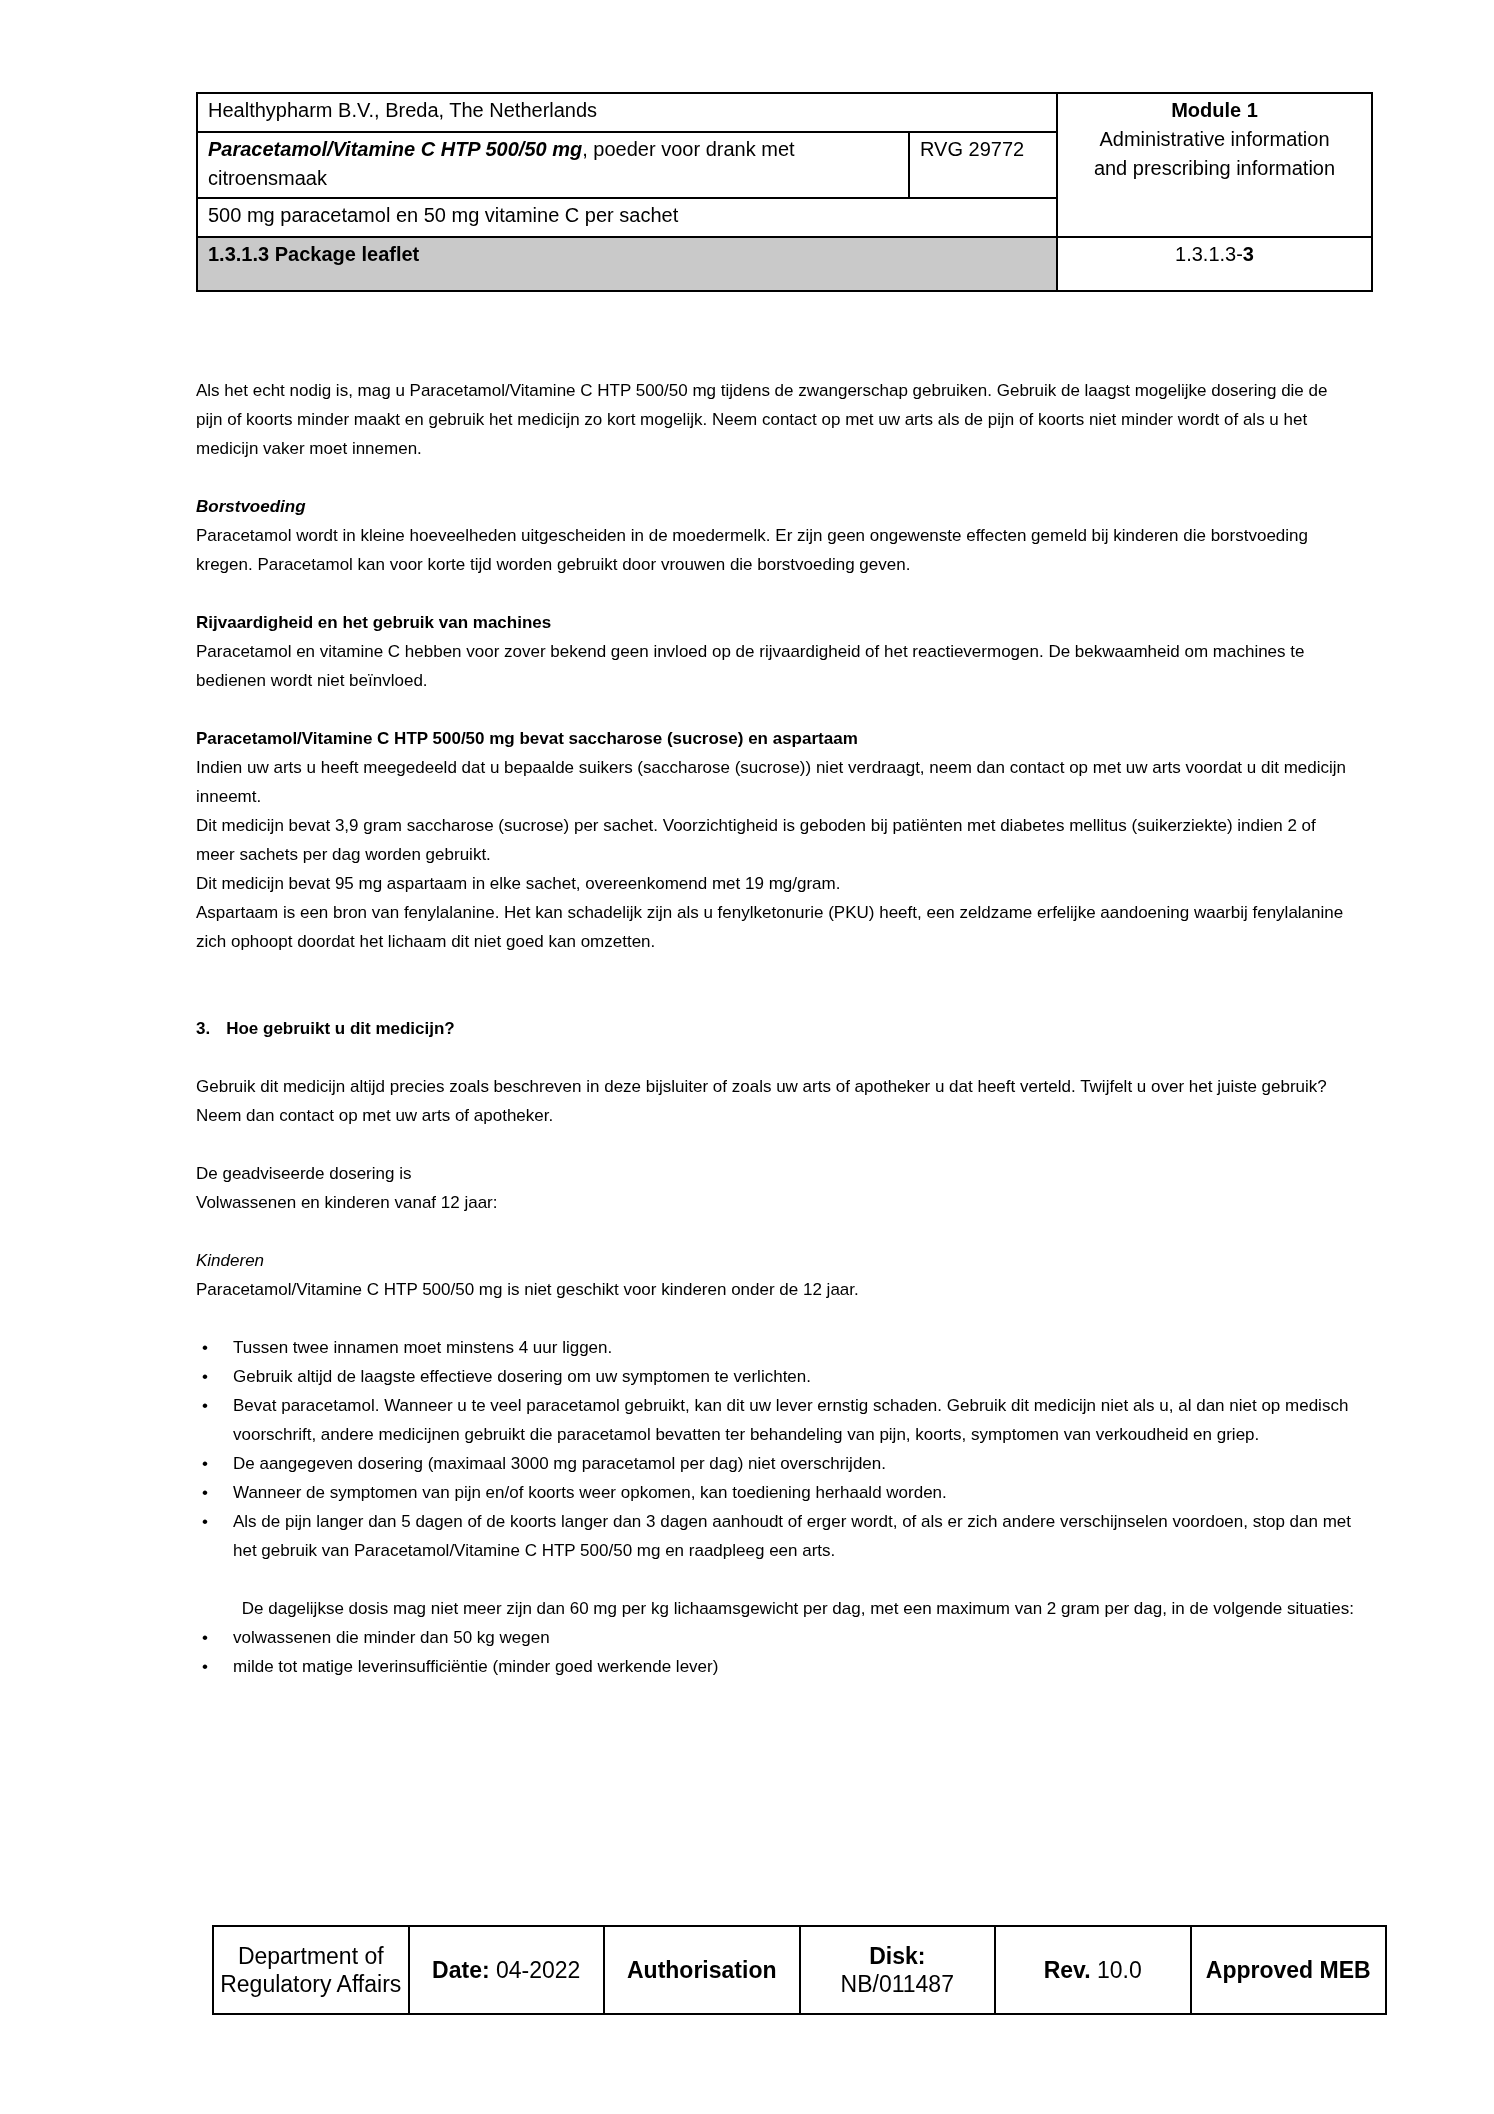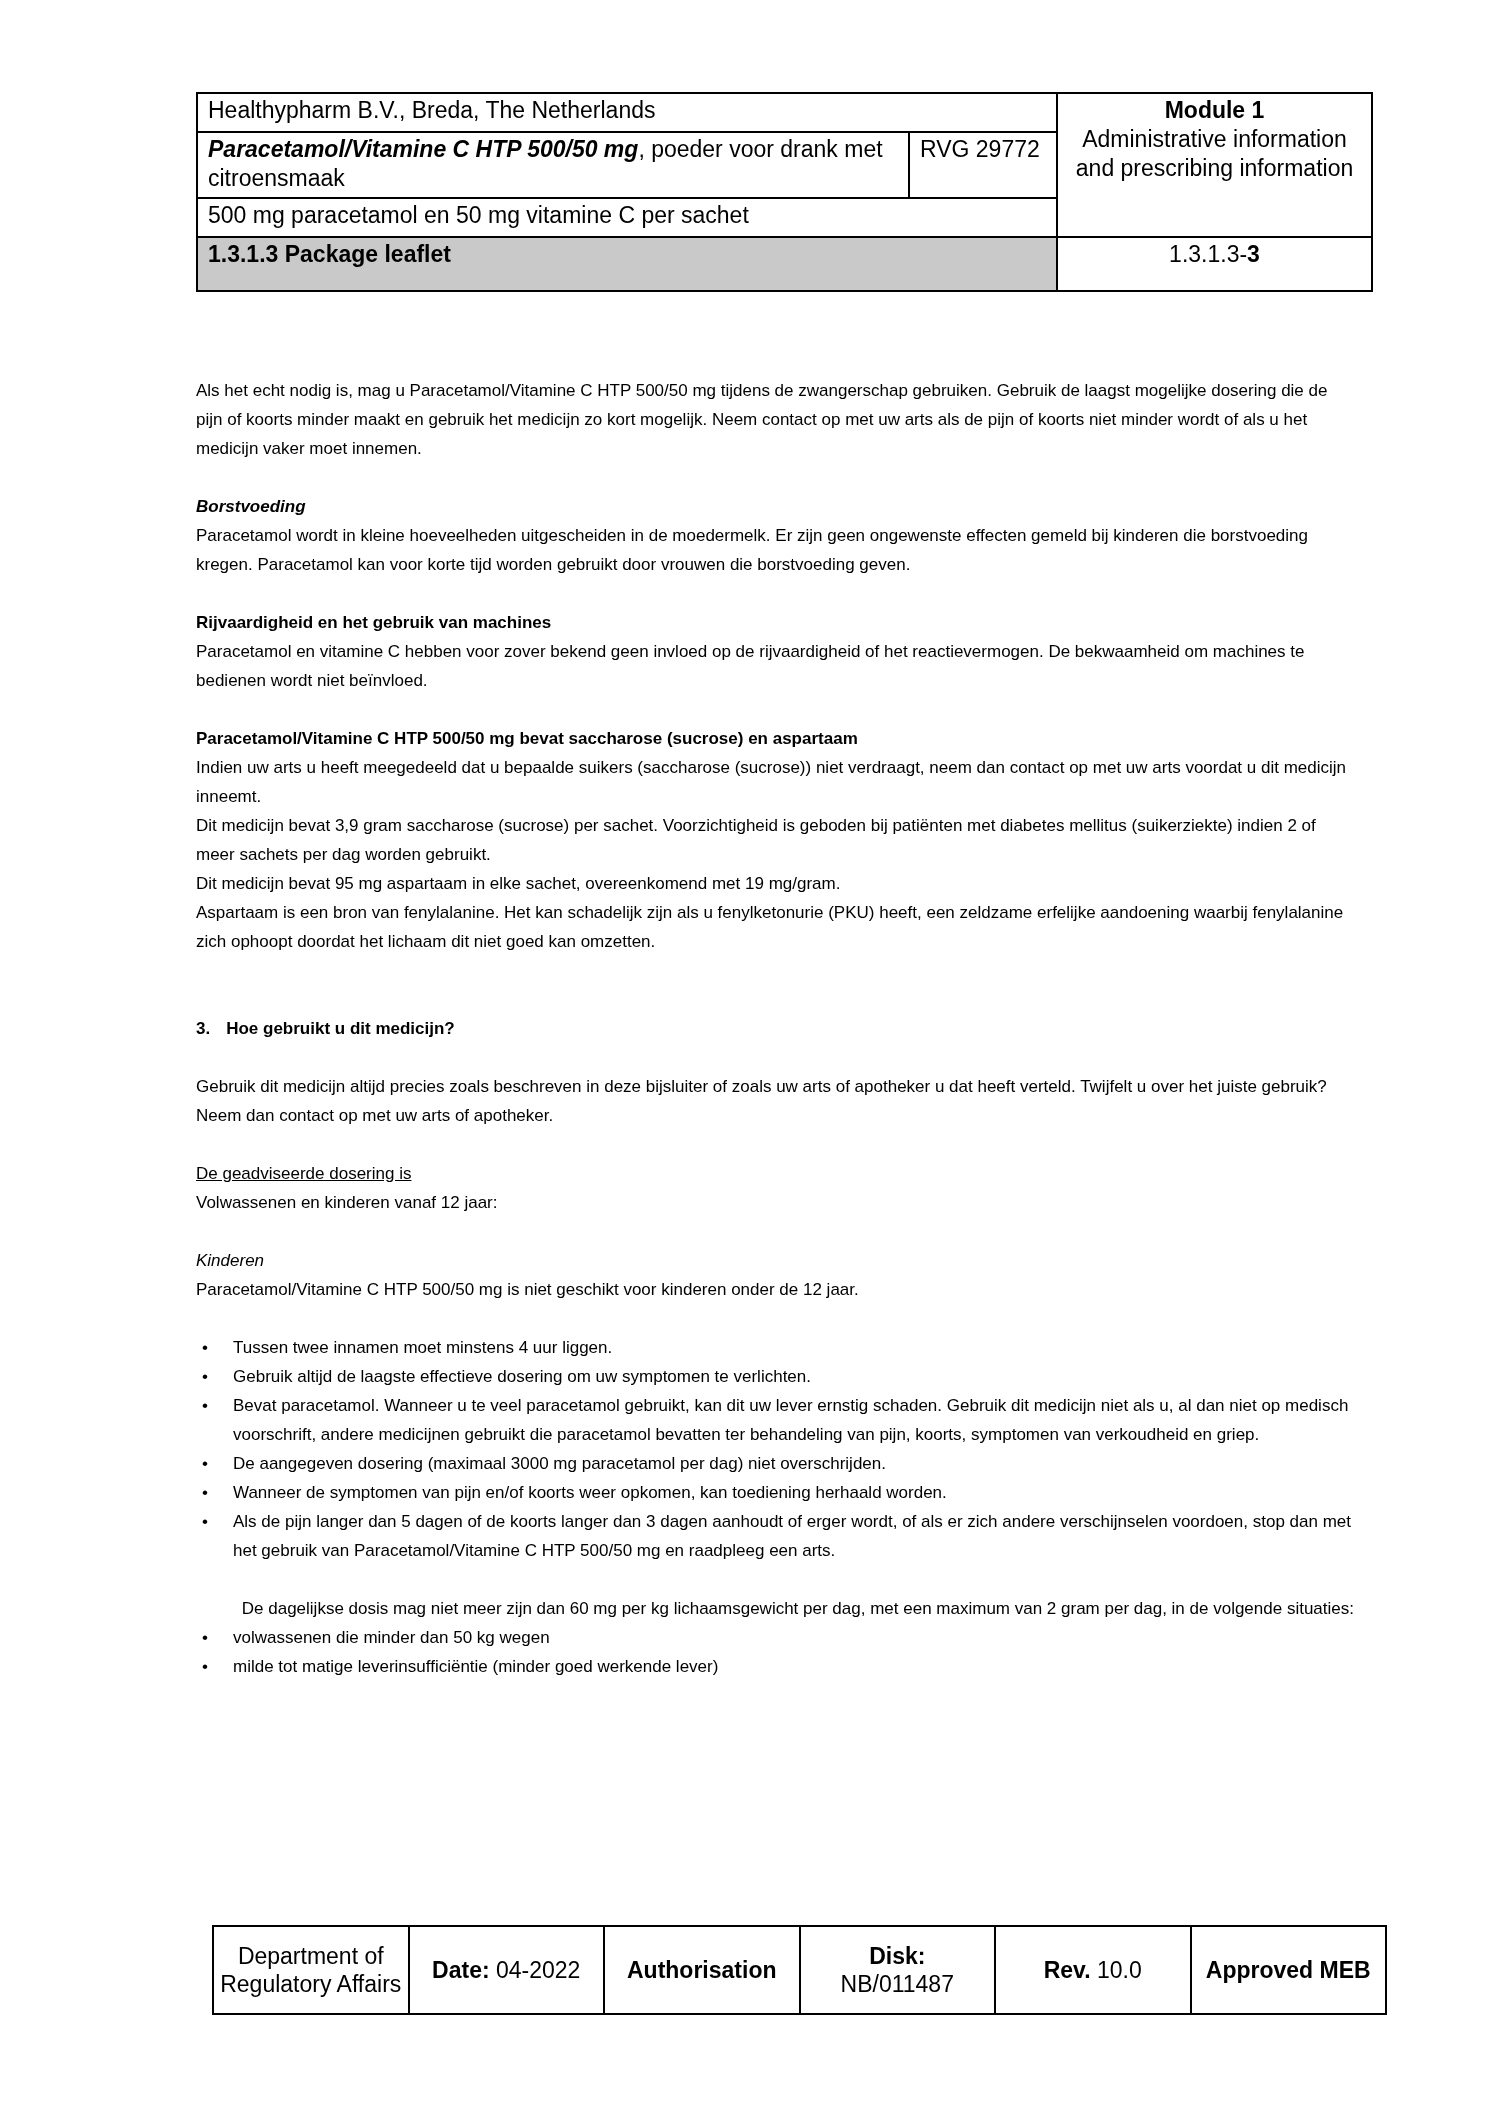--- a/index.html
+++ b/index.html
@@ -8,41 +8,41 @@
     position:relative;width:1494px;height:2114px;background:#ffffff;
     font-family:"Liberation Sans","DejaVu Sans",sans-serif;color:#000;
     overflow:hidden;margin:0 auto;
   }
   .content{position:absolute;left:196px;top:92px;width:1175px;}
 
   
   table.hdr{border-collapse:collapse;width:1175px;table-layout:fixed;}
   table.hdr td{
     border:2px solid #000;padding:2px 10px;vertical-align:top;
-    font-size:23px;line-height:29px;
+    font-size:20px;line-height:29px;
   }
   td.c-company{height:33px;}
   td.c-product{height:60px;}
   td.c-rvg{height:60px;}
   td.c-comp{height:33px;}
   td.c-module{text-align:center;vertical-align:middle;line-height:28px;}
   td.c-section{
     background:#c9c9c9;height:48px;vertical-align:middle;
     font-weight:bold;font-size:28px;
   }
   td.c-code{text-align:center;vertical-align:middle;font-size:24px;}
   .b{font-weight:bold;}
   .bi{font-weight:bold;font-style:italic;}
 
   
   .doc-body{margin-top:84px;width:1158px;font-size:17px;line-height:29px;}
   .doc-body p{margin:0;padding:0;}
   .doc-body .italic{font-style:italic;}
   .doc-body .bold{font-weight:bold;}
-  .doc-body .underline{text-decoration:underline;}
+  .doc-body .underline{}
   .doc-body .h-num{font-weight:bold;}
   .doc-body .h-num .num{display:inline-block;margin-right:16px;}
   ul.bullets{margin:0;padding:0;list-style:none;}
   ul.bullets li{position:relative;margin:0;padding:0 0 0 37px;}
   ul.bullets li::before{content:"\2022";position:absolute;left:6px;top:0;}
 
   
   .ftr-wrap{position:absolute;left:212px;top:1925px;width:1175px;}
   table.ftr{border-collapse:collapse;width:1175px;table-layout:fixed;}
   table.ftr td{

